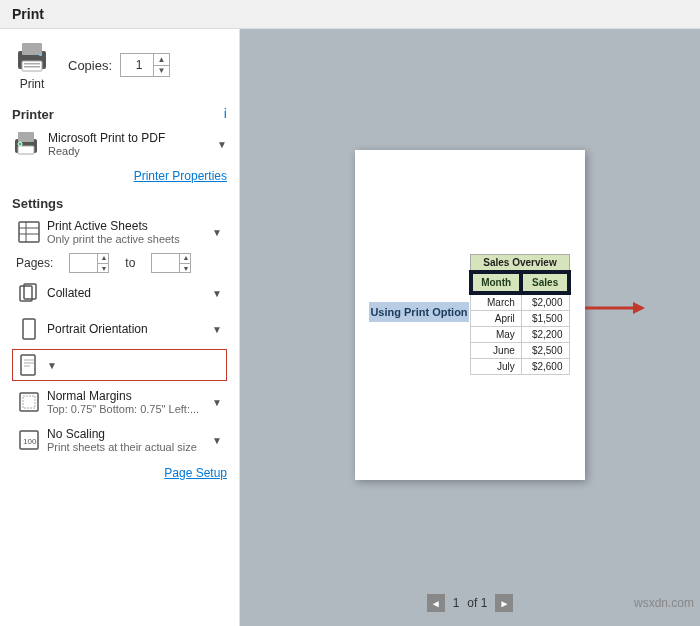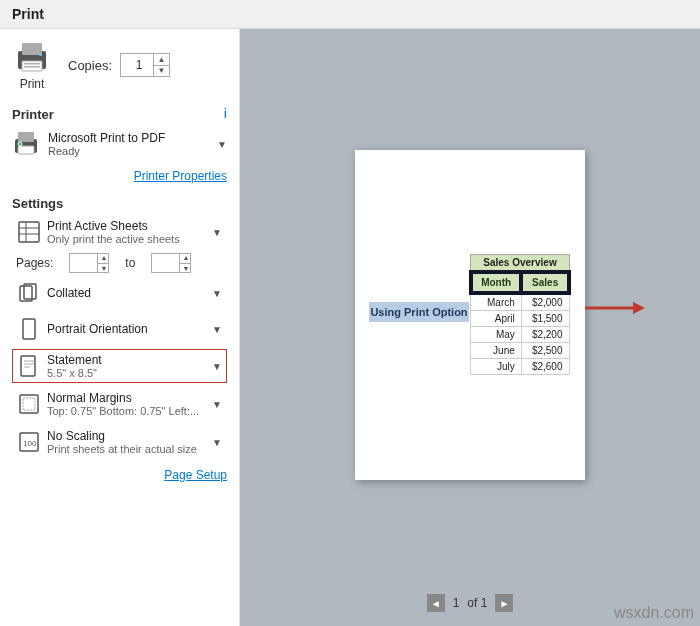--- a/index.html
+++ b/index.html
@@ -355,23 +355,23 @@
       display: flex;
       align-items: center;
       justify-content: center;
       font-size: 10px;
       cursor: pointer;
       user-select: none;
     }
 
     .wsxdn-watermark {
       position: fixed;
-      bottom: 4px;
+      bottom: 16px;
       right: 6px;
-      font-size: 16px;
+      font-size: 12px;
       color: #888;
     }
   </style>
 </head>
 <body>
 
 <div class="title-bar">
   <span>Print</span>
 </div>
 
@@ -494,24 +494,20 @@
       </div>
 
       <div class="setting-item highlighted">
         <div class="setting-icon">
           <svg viewBox="0 0 22 22" fill="none">
             <rect x="3" y="1" width="14" height="20" rx="1" stroke="#555" stroke-width="1.5" fill="none"></rect>
             <line x1="6" y1="6" x2="16" y2="6" stroke="#aaa" stroke-width="1"></line>
             <line x1="6" y1="9" x2="16" y2="9" stroke="#aaa" stroke-width="1"></line>
             <line x1="6" y1="12" x2="12" y2="12" stroke="#aaa" stroke-width="1"></line>
           </svg>
-        </div>
-        <div class="setting-text">
-          <span class="setting-main">Statement</span>
-          <span class="setting-sub">5.5" x 8.5"</span>
         </div>
         <span class="dropdown-arrow">▼</span>
       </div>
 
       <div class="setting-item">
         <div class="setting-icon">
           <svg viewBox="0 0 22 22" fill="none">
             <rect x="2" y="2" width="18" height="18" rx="1" stroke="#555" stroke-width="1.5" fill="none"></rect>
             <rect x="5" y="5" width="12" height="12" stroke="#aaa" stroke-width="1" fill="none" stroke-dasharray="2 1"></rect>
           </svg>

